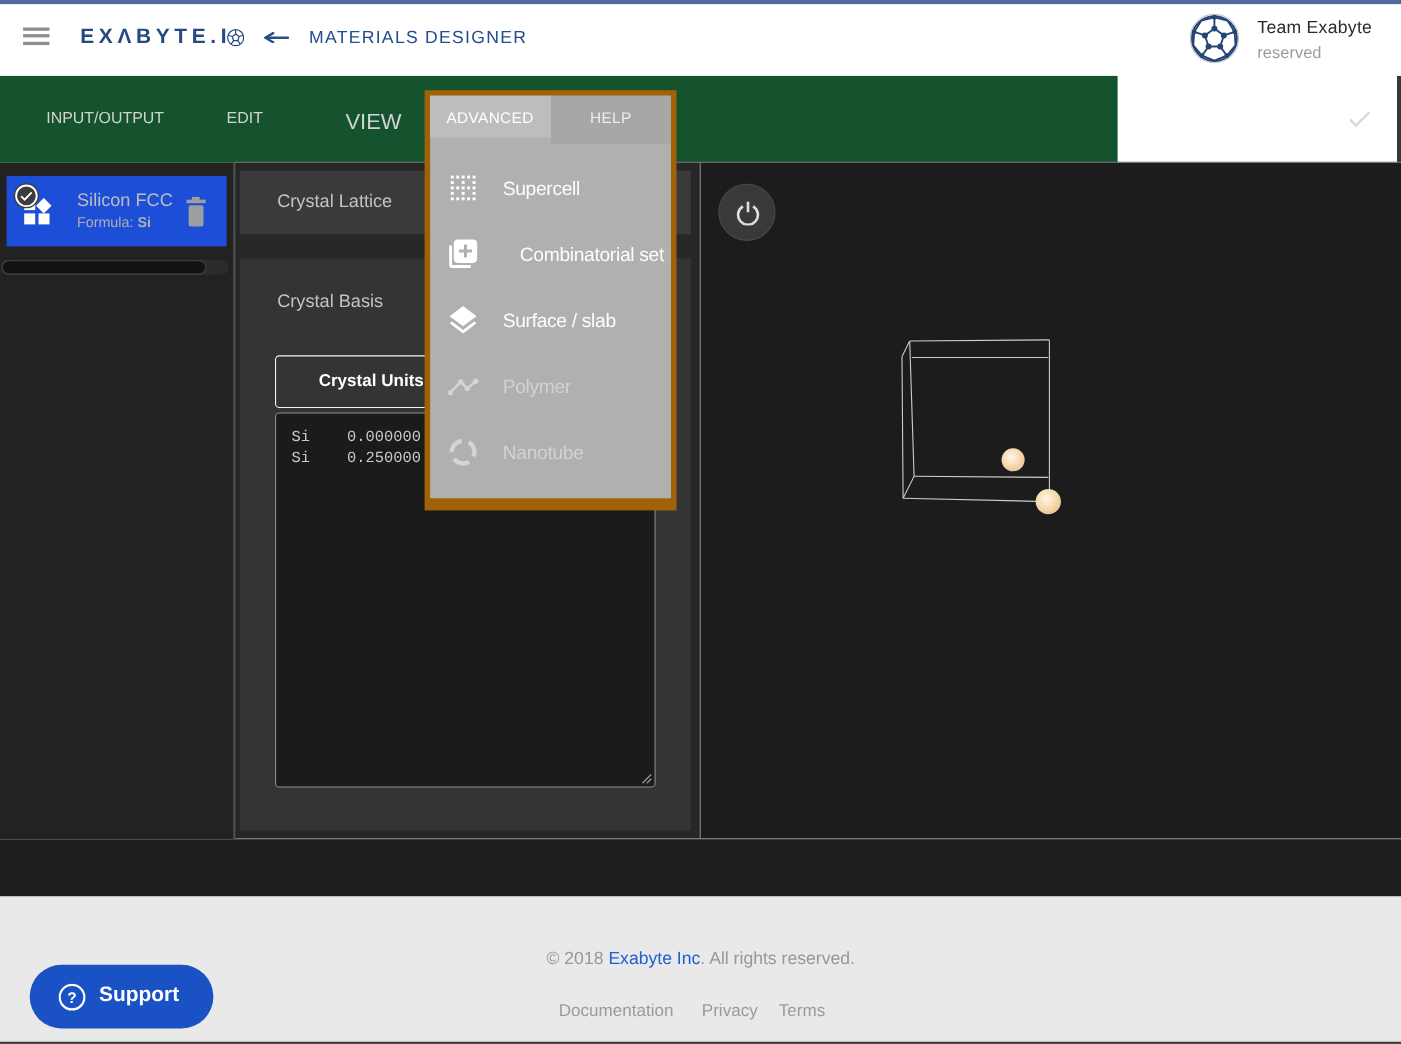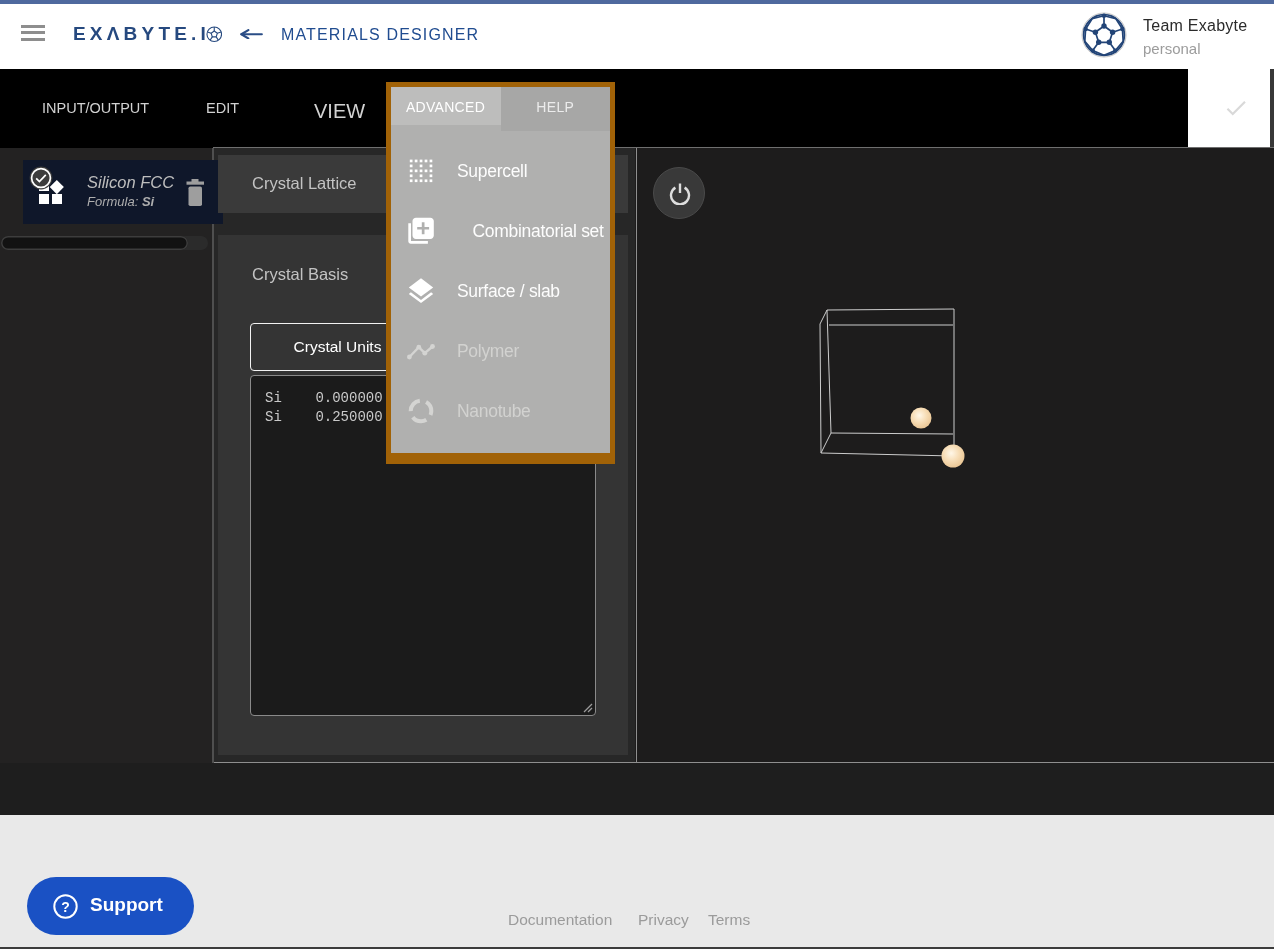--- a/index.html
+++ b/index.html
@@ -64,43 +64,43 @@
       <circle cx="17.7" cy="30.3" r="2.7"></circle>
       <circle cx="14.4" cy="20.2" r="2.7"></circle>
       <circle cx="23.0" cy="3.7" r="2.2"></circle>
       <circle cx="41.4" cy="17.0" r="2.2"></circle>
       <circle cx="34.3" cy="38.6" r="2.2"></circle>
       <circle cx="11.7" cy="38.6" r="2.2"></circle>
       <circle cx="4.6" cy="17.0" r="2.2"></circle>
     </g>
   </svg>
   <div class="abs" style="left:1143px;top:13px;font-size:16px;letter-spacing:0.25px;color:#2b2b2b;">Team Exabyte</div>
-  <div class="abs" style="left:1143px;top:36px;font-size:15px;color:#9c9c9c;">personal</div>
-</div>
-
-<div class="abs" style="left:0;top:69px;width:1188px;height:79px;background:#000000;text-decoration:underline;">
+  <div class="abs" style="left:1143px;top:36px;font-size:15px;color:#9c9c9c;">reserved</div>
+</div>
+
+<div class="abs" style="left:0;top:69px;width:1016px;height:79px;background:#14532d;text-decoration:underline;">
   <div class="abs" id="nav1" style="left:42px;top:31px;font-size:14.5px;letter-spacing:0px;color:#d2d2d2;">INPUT/OUTPUT</div>
   <div class="abs" id="nav2" style="left:206px;top:31px;font-size:14.5px;letter-spacing:0px;color:#d2d2d2;">EDIT</div>
   <div class="abs" id="nav3" style="left:314px;top:31px;font-size:20px;letter-spacing:0px;color:#d2d2d2;">VIEW</div>
   <svg class="abs" style="left:1223px;top:26px;" width="26" height="26" viewBox="0 0 24 24">
     <path d="M9 16.2L4.8 12l-1.4 1.4L9 19 21 7l-1.4-1.4z" fill="#d9d9d9"></path>
   </svg>
   <div class="abs" style="left:1270px;top:0;width:4px;height:79px;background:#383838;"></div>
 </div>
 
 <div class="abs" style="left:0;top:148px;width:1274px;height:615px;background:#232222;"></div>
 <div class="abs" style="left:214px;top:148px;width:421px;height:615px;background:#272727;"></div>
 <div class="abs" style="left:635px;top:148px;width:639px;height:615px;background:#1d1c1c;"></div>
 
 <div class="abs" style="left:212px;top:148px;width:1.5px;height:615px;background:#4f4f4f;"></div>
 <div class="abs" style="left:213px;top:146.5px;width:1061px;height:1px;background:#6f6f6f;"></div>
 <div class="abs" style="left:636px;top:148px;width:1px;height:614px;background:#8f8f8f;"></div>
 <div class="abs" style="left:214px;top:761.5px;width:1060px;height:1px;background:#8f8f8f;"></div>
 
-<div class="abs" style="left:23px;top:160px;width:200px;height:64px;background:#0f172a;font-style:italic;">
+<div class="abs" style="left:6px;top:160px;width:200px;height:64px;background:#1d4ed8;">
 
   <div class="abs" style="left:16px;top:21px;width:10px;height:10px;background:#ffffff;"></div>
   <div class="abs" style="left:16px;top:34px;width:10px;height:10px;background:#ffffff;"></div>
   <div class="abs" style="left:28.5px;top:34px;width:10px;height:10px;background:#ffffff;"></div>
   <div class="abs" style="left:29px;top:21.5px;width:9.6px;height:9.6px;background:#ffffff;transform:rotate(45deg);"></div>
 
   <svg class="abs" style="left:5px;top:4.5px;" width="26" height="26" viewBox="0 0 26 26">
     <circle cx="13" cy="13" r="11.4" fill="#3c3c3c"></circle>
     <circle cx="13" cy="13" r="9.4" fill="#3c3c3c" stroke="#ffffff" stroke-width="1.7"></circle>
     <path d="M8.2 13.4l3.2 3.2 6.4-6.8" fill="none" stroke="#ffffff" stroke-width="1.7"></path>
@@ -120,21 +120,21 @@
 <div class="abs" style="left:1px;top:236px;width:207px;height:14px;border-radius:7px;background:#2b2b2b;"></div>
 <div class="abs" style="left:1px;top:236px;width:187px;height:14px;border-radius:7px;background:#121212;box-shadow:inset 0 0 0 1.5px #3d3d3d;"></div>
 
 <div class="abs" style="left:218px;top:155px;width:410px;height:58px;background:#3a3a3a;">
   <div class="abs" style="left:34px;top:19px;font-size:16.5px;color:#c3c3c3;">Crystal Lattice</div>
 </div>
 <div class="abs" style="left:218px;top:235px;width:410px;height:520px;background:#343434;">
   <div class="abs" style="left:34px;top:30px;font-size:16.5px;color:#c3c3c3;">Crystal Basis</div>
 
   <div class="abs" style="left:32px;top:88px;width:346px;height:46px;border:1.4px solid #f2f2f2;border-radius:4px;">
-    <div class="abs" style="left:0;top:0;width:173px;height:46px;line-height:46px;text-align:center;font-size:15.5px;font-weight:normal;color:#ffffff;">Crystal Units</div>
+    <div class="abs" style="left:0;top:0;width:173px;height:46px;line-height:46px;text-align:center;font-size:15.5px;font-weight:bold;color:#ffffff;">Crystal Units</div>
     <div class="abs" style="left:173px;top:0;width:173px;height:46px;line-height:46px;text-align:center;font-size:15.5px;font-weight:bold;color:#ffffff;border-left:1.4px solid #f2f2f2;box-sizing:border-box;">Cartesian Units</div>
   </div>
 
   <div class="abs" style="left:32px;top:140px;width:346px;height:341px;background:#1b1b1b;border:1px solid #8a8a8a;border-radius:4px;box-sizing:border-box;">
     <pre style="margin:0;padding:12.5px 0 0 14px;font-family:'Liberation Mono',monospace;font-size:14px;line-height:19.7px;color:#c9c9c9;white-space:pre;overflow:hidden;">Si    0.000000    0.000000    0.000000
 Si    0.250000    0.250000    0.250000</pre>
     <svg class="abs" style="right:2px;bottom:2px;" width="10" height="10" viewBox="0 0 10 10">
       <g stroke="#9a9a9a" stroke-width="1.2">
         <line x1="1" y1="9" x2="9" y2="1"></line>
         <line x1="5" y1="9" x2="9" y2="5"></line>
@@ -172,20 +172,21 @@
     <line x1="31" y1="163" x2="164" y2="166"></line>
     <line x1="164" y1="19" x2="164" y2="166"></line>
   </g>
   <circle cx="131" cy="128" r="10.5" fill="url(#atom)"></circle>
   <circle cx="163" cy="166" r="11.5" fill="url(#atom)"></circle>
 </svg>
 
 <div class="abs" style="left:0;top:763px;width:1274px;height:52px;background:#1e1e1e;"></div>
 
 <div class="abs" style="left:0;top:815px;width:1274px;height:132px;background:#e9e9e9;">
+  <div class="abs" style="left:0;top:48px;width:1274px;text-align:center;font-size:16px;color:#979797;">© 2018 <span style="color:#2060d0;">Exabyte Inc</span>. All rights reserved.</div>
   <div class="abs" style="left:508px;top:96px;font-size:15.5px;color:#9b9b9b;">Documentation</div>
   <div class="abs" style="left:638px;top:96px;font-size:15.5px;color:#9b9b9b;">Privacy</div>
   <div class="abs" style="left:708px;top:96px;font-size:15.5px;color:#9b9b9b;">Terms</div>
 
   <div class="abs" style="left:27px;top:62px;width:167px;height:58px;border-radius:29px;background:#1a51c4;">
     <svg class="abs" style="left:26px;top:16.5px;" width="25" height="25" viewBox="0 0 25 25">
       <circle cx="12.5" cy="12.5" r="11.2" fill="none" stroke="#ffffff" stroke-width="2"></circle>
       <text x="12.5" y="17.5" text-anchor="middle" font-size="14" font-weight="bold" fill="#ffffff" font-family="Liberation Sans">?</text>
     </svg>
     <div class="abs" style="left:63px;top:17px;font-size:19px;font-weight:bold;color:#ffffff;">Support</div>

